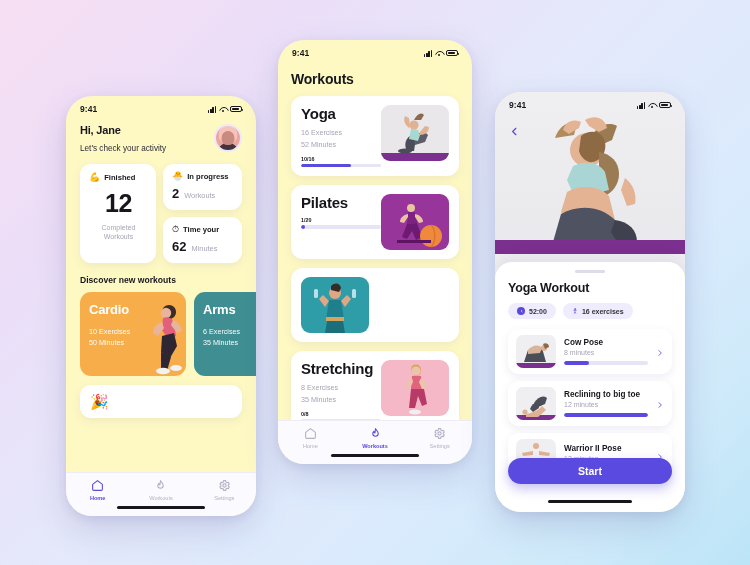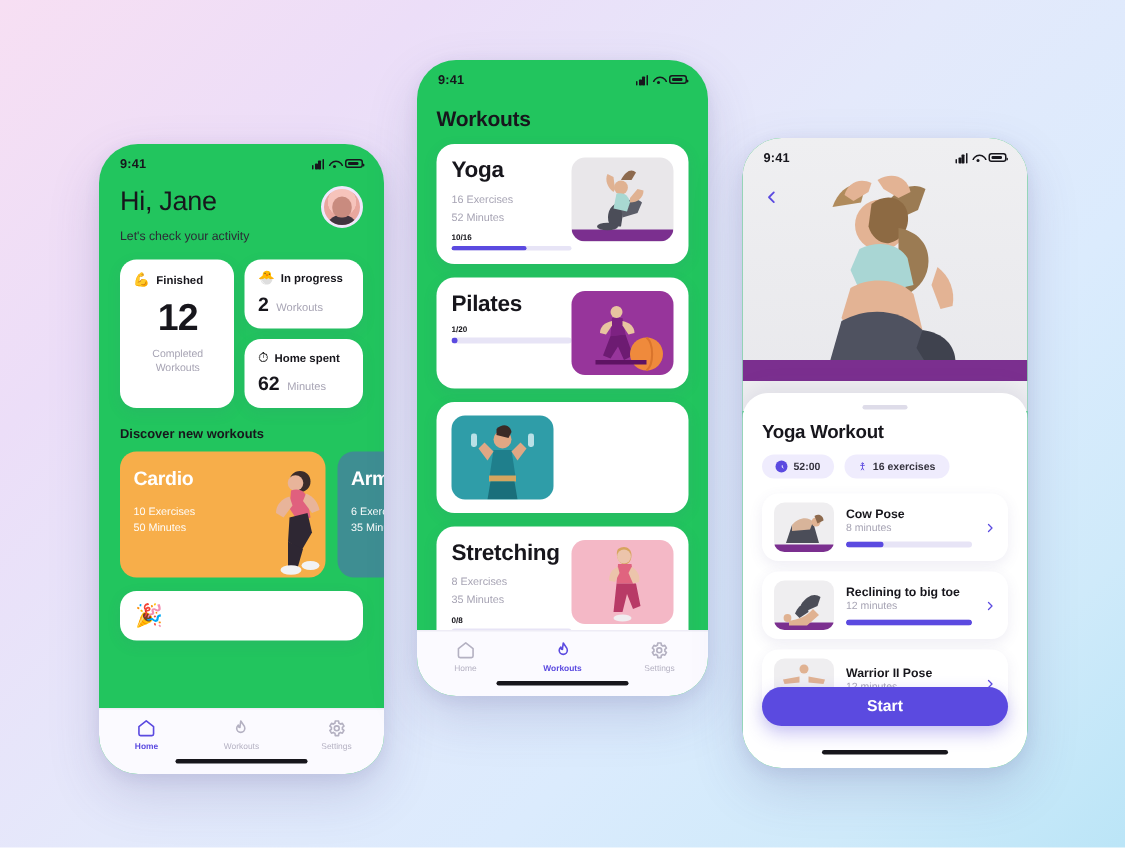--- a/index.html
+++ b/index.html
@@ -7,21 +7,21 @@
   body {
     font-family: "Liberation Sans", sans-serif;
     background: linear-gradient(135deg, #f7dff3 0%, #ecdef8 22%, #e4e9fb 48%, #dbebfd 68%, #cfeafa 85%, #bbe5f7 100%);
     position: relative;
   }
   .stage { position: absolute; inset: 0; }
 
   
   .phone {
     position: absolute;
-    background: #22c55e;
+    background: #fef9c3;
     border-radius: 26px;
     box-shadow: 0 14px 34px rgba(80,70,140,.18), 0 3px 10px rgba(80,70,140,.10);
     overflow: hidden;
   }
   #phone-home { left: 66px; top: 96px; width: 190px; height: 420px; }
   #phone-list { left: 278px; top: 40px; width: 194px; height: 424px; }
   #phone-detail { left: 495px; top: 92px; width: 190px; height: 420px; }
 
   
   .statusbar {
@@ -52,21 +52,21 @@
   }
   .batt span { display: block; height: 100%; width: 88%; background: #17161c; border-radius: .8px; }
   .batt::after {
     content: ""; position: absolute; right: -2.4px; top: 1.8px;
     width: 1.3px; height: 2.6px; background: #17161c; border-radius: 0 1px 1px 0;
   }
 
   
   .home-body { padding: 6px 14px 0 14px; }
   .greet-row { display: flex; justify-content: space-between; align-items: flex-start; }
-  .greet-hi { font-size: 18px; font-weight: normal; color: #17161c; letter-spacing: -.2px; }
+  .greet-hi { font-size: 11px; font-weight: bold; color: #17161c; letter-spacing: -.2px; }
   .greet-sub { font-size: 8.2px; color: #2c2a36; margin-top: 8px; }
   .avatar {
     width: 28px; height: 28px; border-radius: 50%; flex: none;
     background: radial-gradient(circle at 50% 36%, #f6c3bb 0 48%, #e9a79e 49% 100%);
     border: 2px solid #efe7fb; position: relative; overflow: hidden;
   }
   .avatar::before {
     content: ""; position: absolute; left: 50%; top: 17px; width: 22px; height: 18px;
     transform: translateX(-50%); background: #40343f; border-radius: 11px 11px 0 0;
   }
@@ -93,21 +93,21 @@
   .stat-num-sm { font-size: 13px; font-weight: bold; color: #17161c; }
   .stat-unit { font-size: 7.4px; color: #a7a4b4; }
 
   .section-title { font-size: 8.6px; font-weight: bold; color: #17161c; margin: 12px 0 7px; }
 
   .discover { display: flex; gap: 8px; }
   .disc-card {
     border-radius: 11px; height: 84px; padding: 10px 9px; flex: none;
     position: relative; overflow: hidden; color: #fff;
   }
-  #disc-cardio { width: 137px; }
+  #disc-cardio { width: 106px; }
   #disc-arms { width: 80px; }
   .disc-name { font-size: 13px; font-weight: bold; letter-spacing: -.2px; }
   .disc-meta { font-size: 7.2px; margin-top: 9px; line-height: 1.55; opacity: .96; }
   .disc-fig { position: absolute; right: 2px; bottom: 0; width: 52px; height: 78px; }
 
   .progress-card {
     margin-top: 9px; background: #fff; border-radius: 11px; padding: 9px 10px;
     display: flex; align-items: center; gap: 8px;
     box-shadow: 0 3px 10px rgba(92,80,150,.09);
   }
@@ -234,21 +234,21 @@
               <span class="stat-label">In progress</span>
             </div>
             <div class="stat-sm-val">
               <span class="stat-num-sm">2</span>
               <span class="stat-unit">Workouts</span>
             </div>
           </div>
           <div class="card stat-sm">
             <div class="srow">
               <span class="stat-ico">⏱</span>
-              <span class="stat-label">Home spent</span>
+              <span class="stat-label">Time your</span>
             </div>
             <div class="stat-sm-val">
               <span class="stat-num-sm">62</span>
               <span class="stat-unit">Minutes</span>
             </div>
           </div>
         </div>
       </div>
 
       <div class="section-title">Discover new workouts</div>

